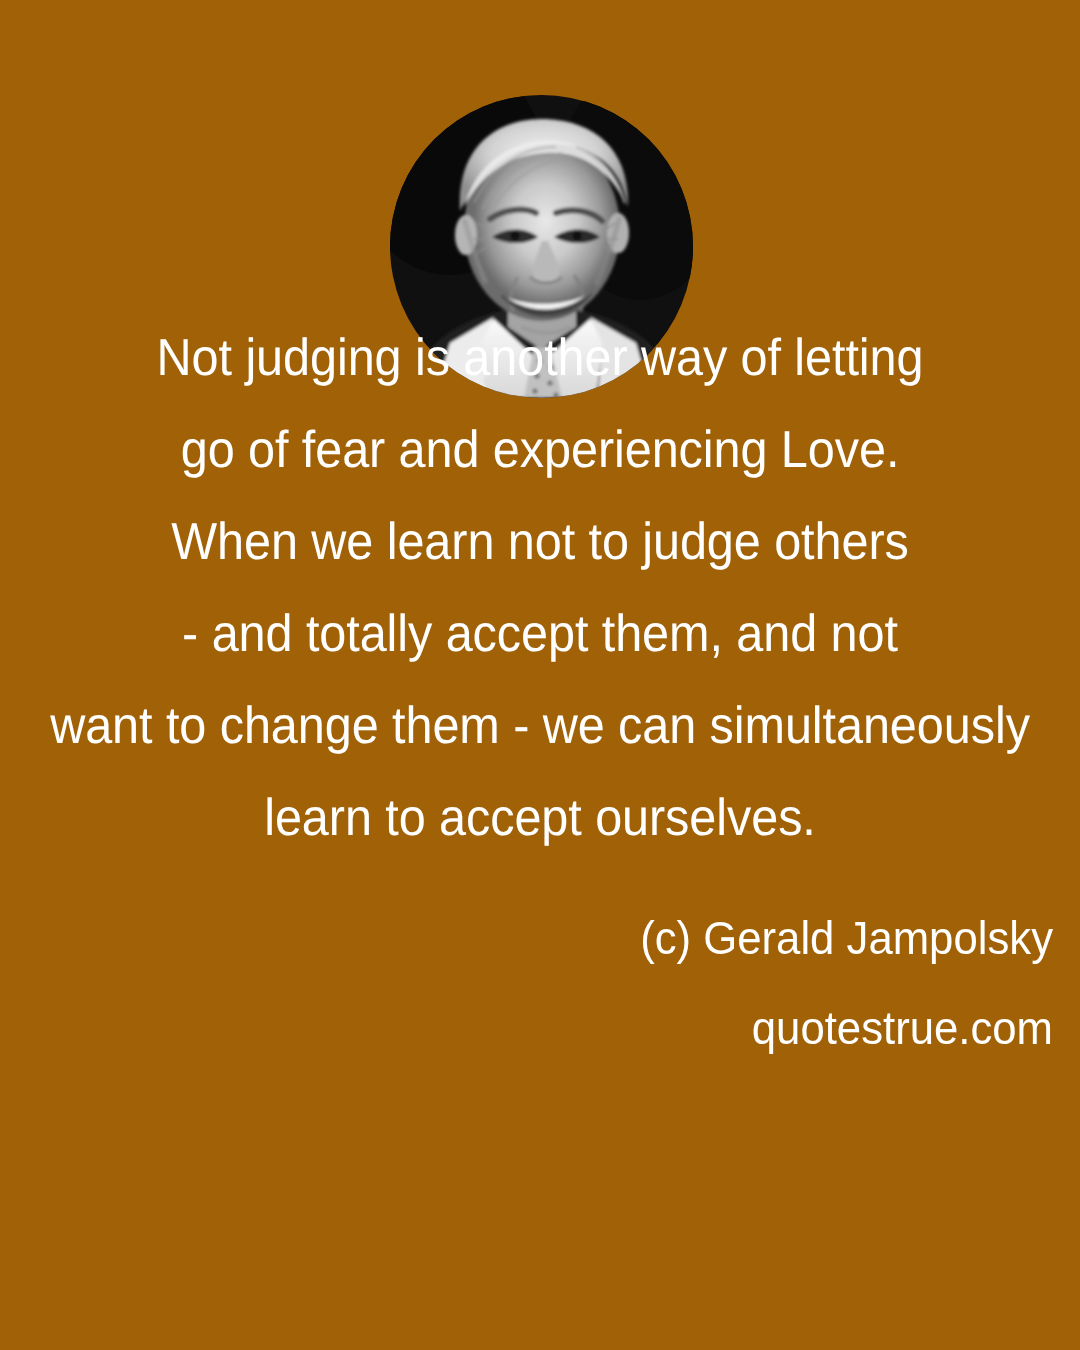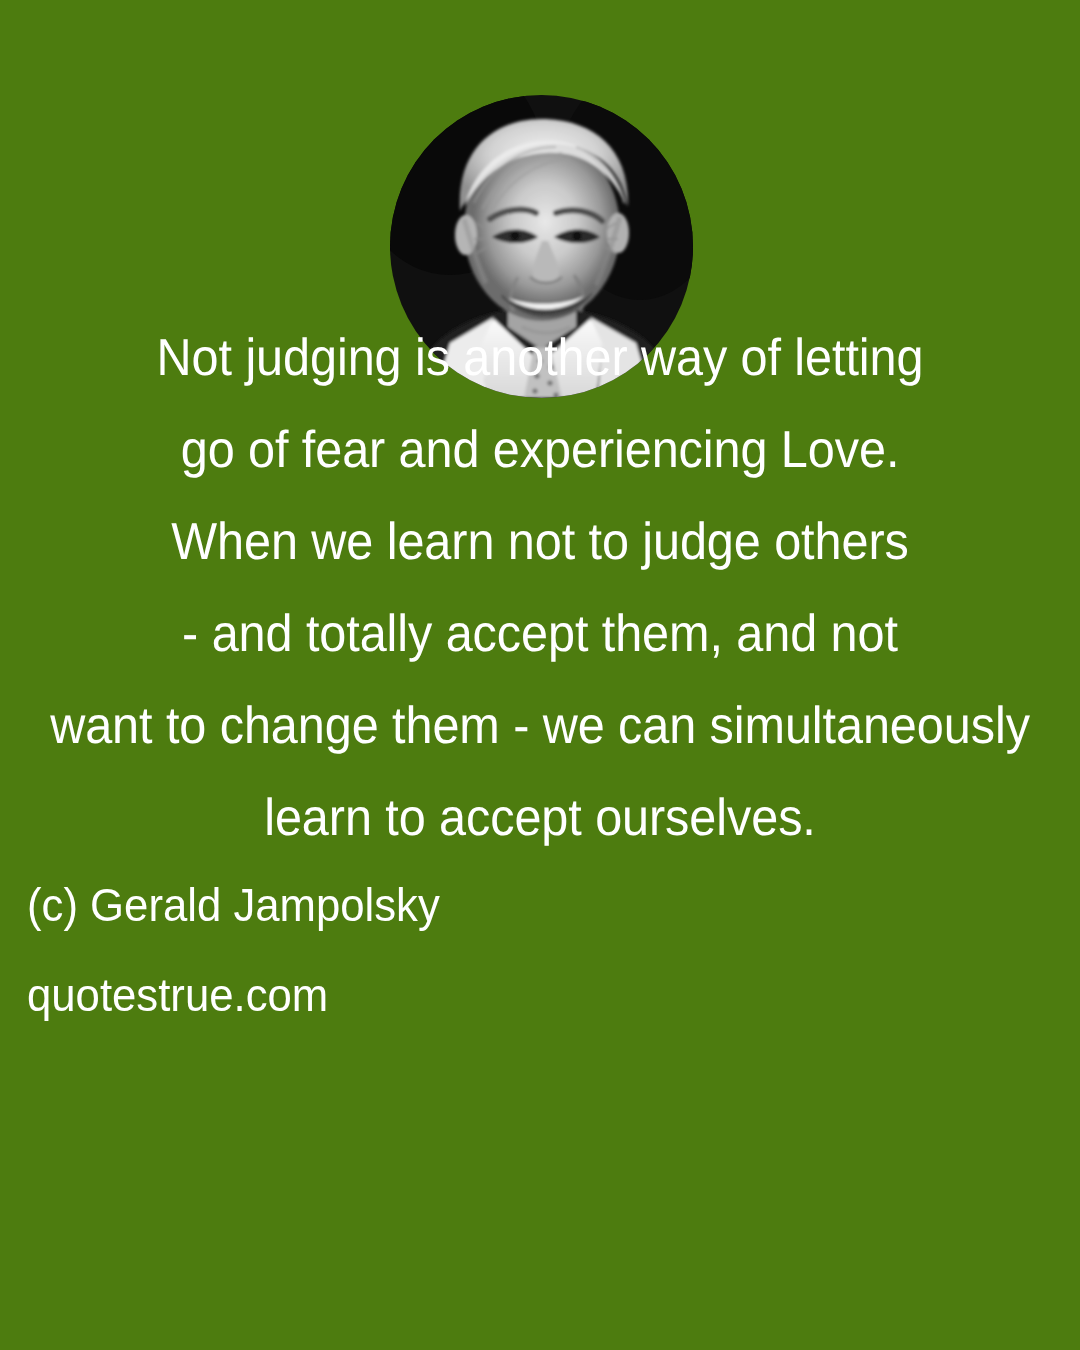--- a/index.html
+++ b/index.html
@@ -50,41 +50,41 @@
     color: #ffffff;
     text-rendering: geometricPrecision;
     transform: scaleX(0.935);
     transform-origin: 50% 50%;
   }
 
   
   #attribution {
     position: absolute;
     left: 0;
-    top: 860px;
+    top: 893px;
     width: 1080px;
     z-index: 2;
-    text-align: left;
+    text-align: right;
     color: #ffffff;
   }
   .aline {
     display: block;
     font-size: 46px;
     line-height: 90px;
     font-weight: 400;
     white-space: nowrap;
     color: #ffffff;
     transform: scaleX(0.95);
     transform-origin: 50% 50%;
   }
 </style>
 </head>
 <body>
 
-<div id="card" style="background: #4d7c0f;">
+<div id="card" style="background: #a16207;">
 
   <div id="portrait">
     <svg viewBox="0 0 303 303" preserveAspectRatio="xMidYMid slice">
       <defs>
         <radialGradient id="faceLight" cx="52%" cy="46%" r="46%">
           <stop offset="0%" stop-color="#e8e8e8"></stop>
           <stop offset="45%" stop-color="#c9c9c9"></stop>
           <stop offset="78%" stop-color="#9a9a9a"></stop>
           <stop offset="100%" stop-color="#6a6a6a"></stop>
         </radialGradient>

